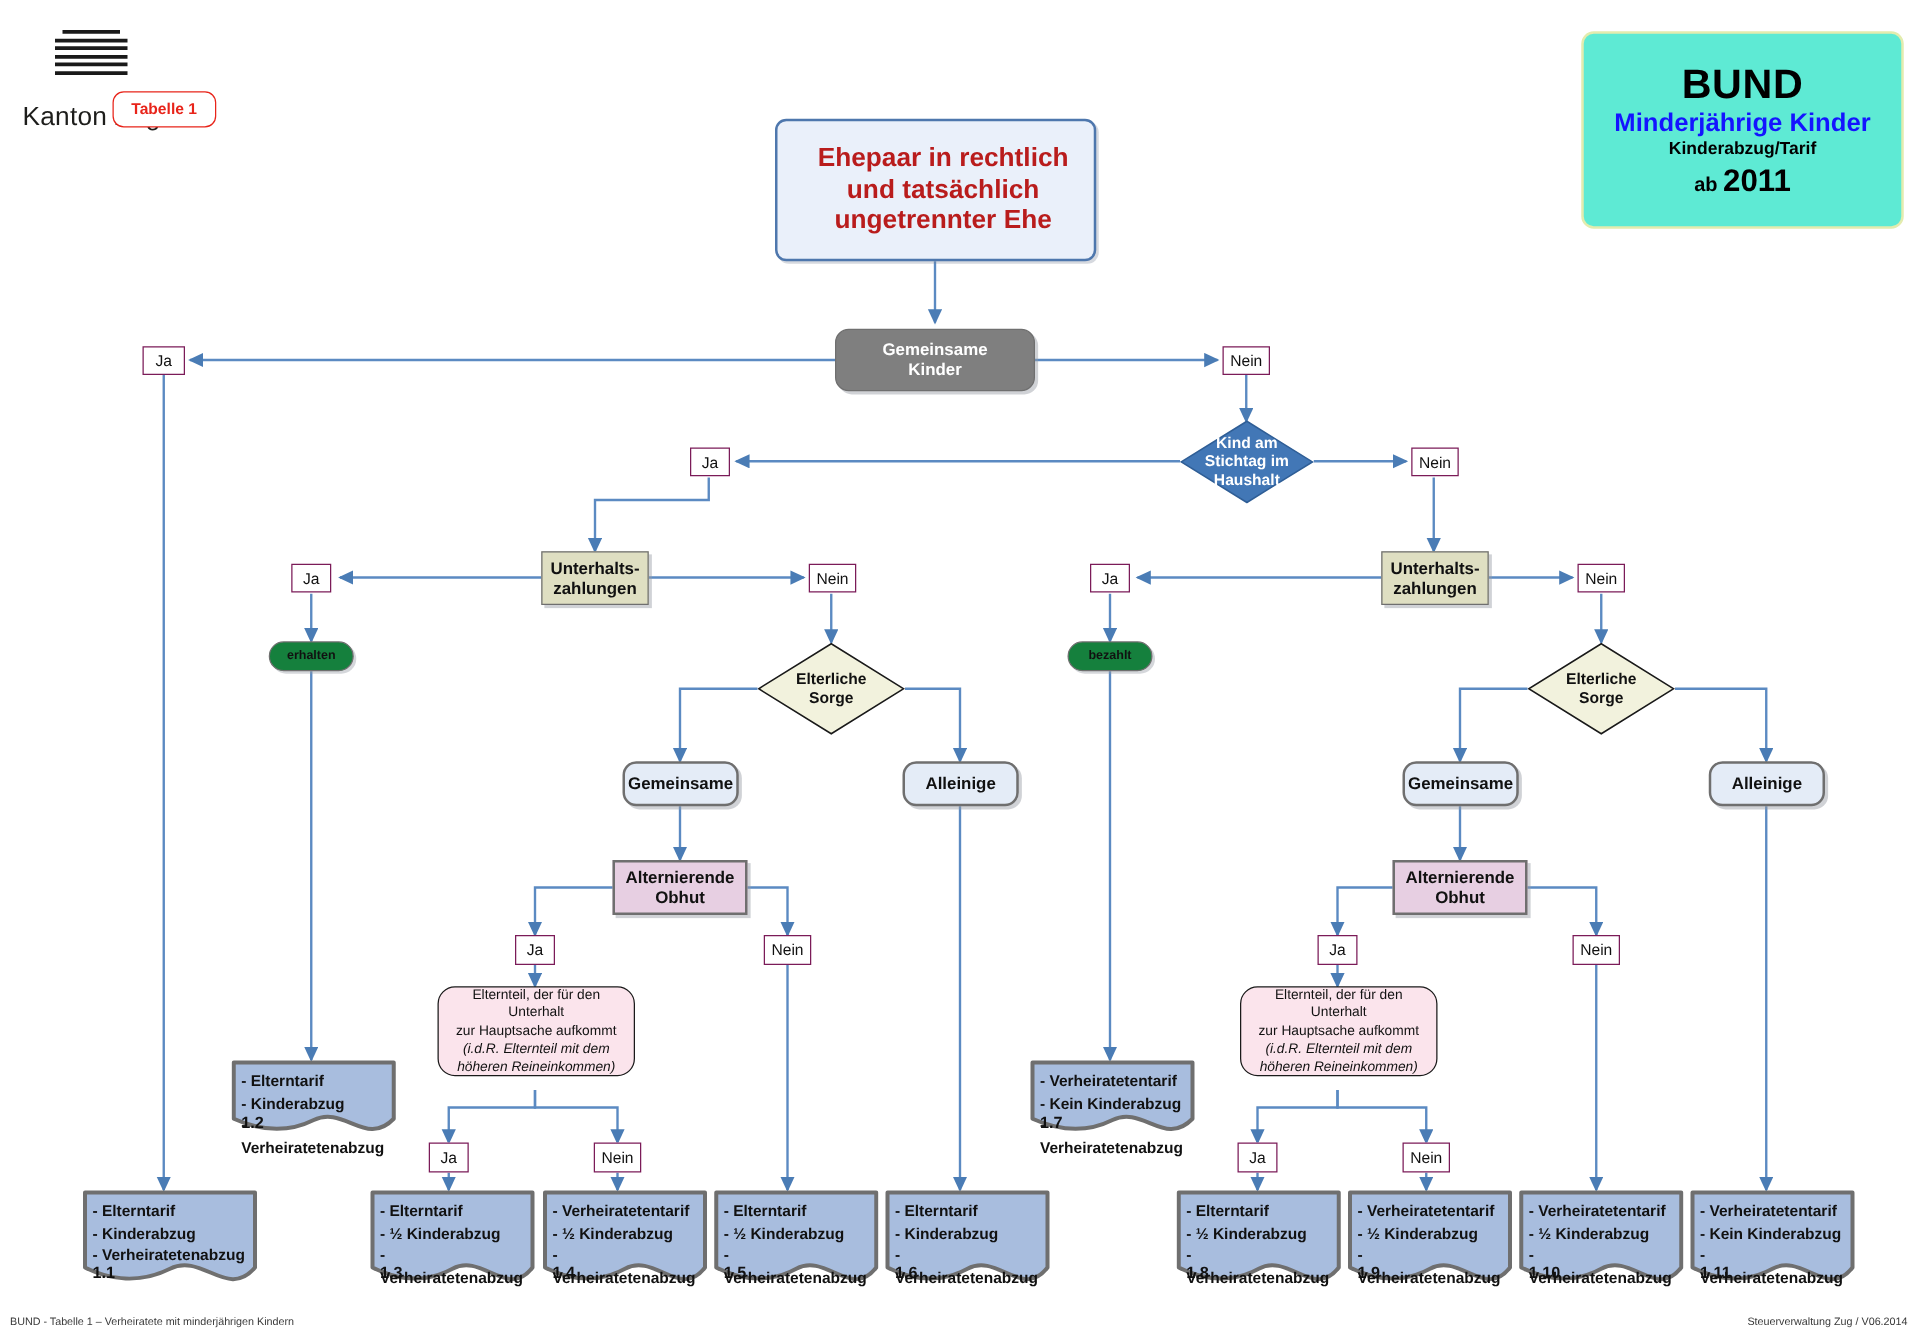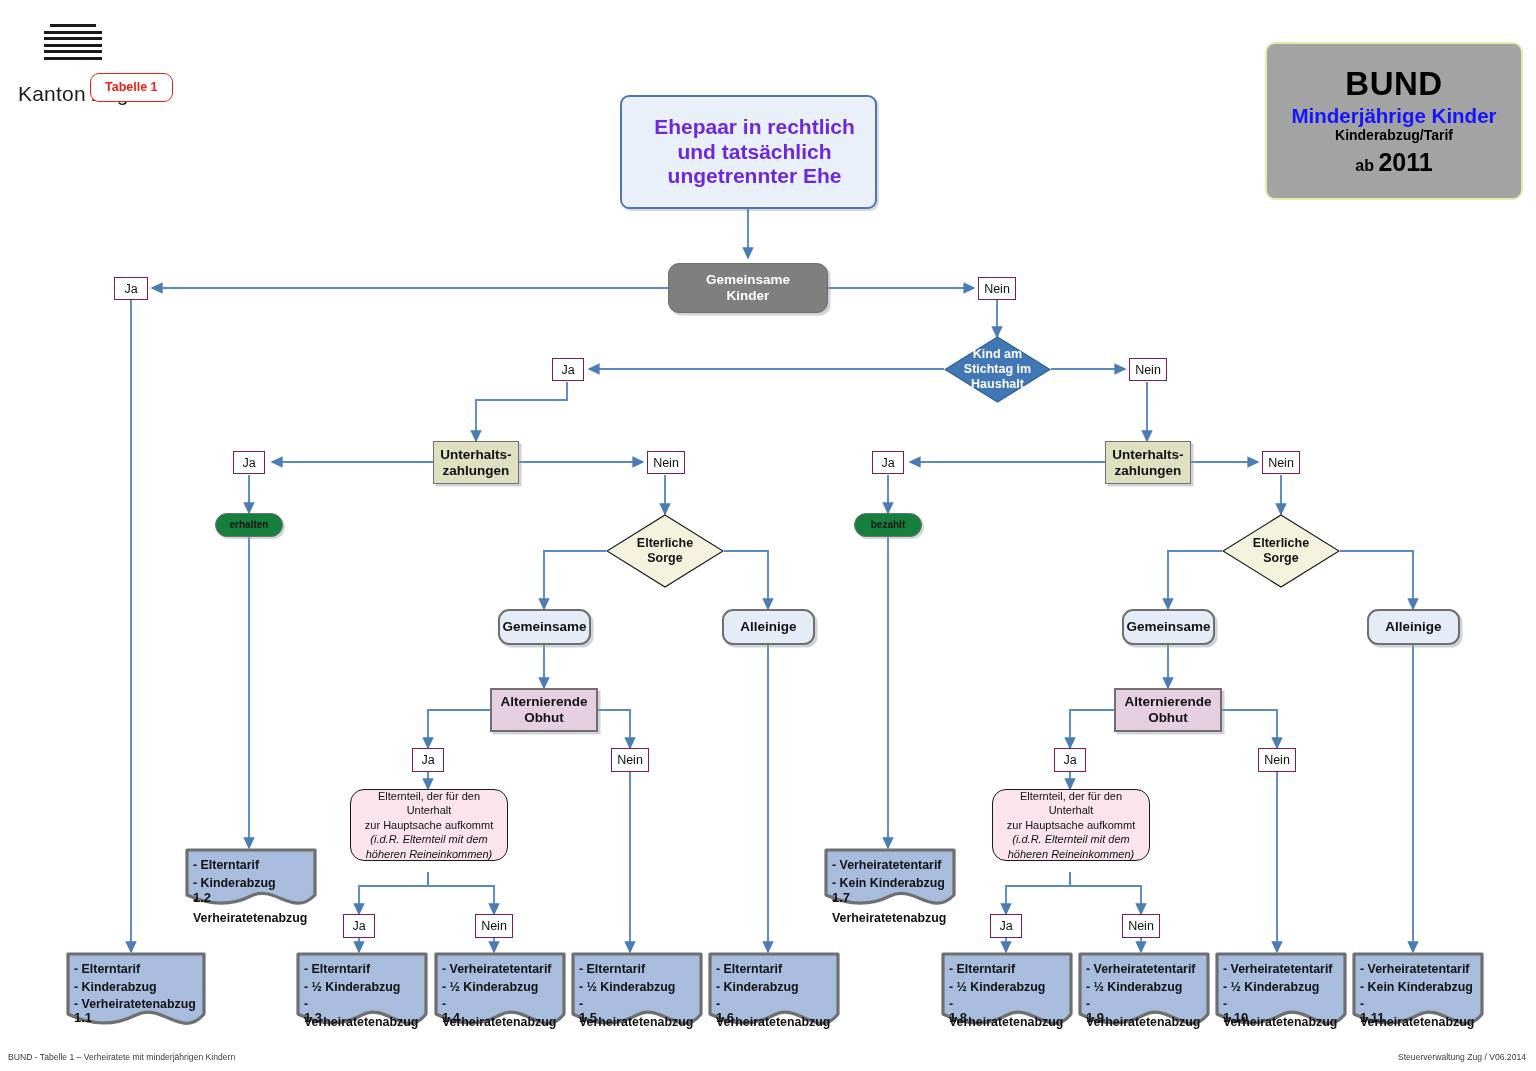--- a/index.html
+++ b/index.html
@@ -27,39 +27,39 @@
 
   .tabelle-badge {
     position: absolute; left: 90px; top: 73px;
     border: 1.6px solid #e8241a; border-radius: 9px;
     color: #e8241a; font-size: 12.5px; font-weight: bold;
     padding: 6px 14px 7px; background: #fff;
   }
 
   
   .bund-card {
-    position: absolute; left: 1265px; top: 42px; width: 258px; height: 158px;
-    background: #a3a3a3; border: 2.5px solid #e3ecae; border-radius: 10px;
+    position: absolute; left: 1265px; top: 25px; width: 258px; height: 158px;
+    background: #5eead4; border: 2.5px solid #e3ecae; border-radius: 10px;
     display: flex; flex-direction: column; align-items: center; justify-content: center;
     text-align: center; line-height: 1.14;
   }
   .bund-t1 { font-size: 33px; font-weight: bold; color: #000; letter-spacing: .5px; }
   .bund-t2 { font-size: 20.5px; font-weight: bold; color: #1414ff; margin-top: 1px; }
   .bund-t3 { font-size: 14px; font-weight: bold; color: #000; margin-top: 1px; }
   .bund-t4 { font-size: 16px; font-weight: bold; color: #000; margin-top: 4px; }
   .bund-t4 b { font-size: 25px; }
 
   
   .node { position: absolute; display: flex; align-items: center; justify-content: center;
           text-align: center; line-height: 1.18; }
 
   
   .n-main {
     background: #eaf0fa; border: 2.2px solid #4e77ad; border-radius: 9px;
-    font-size: 21px; font-weight: bold; color: #6d28d9;
+    font-size: 21px; font-weight: bold; color: #b91c1c;
     box-shadow: 2px 2px 0 rgba(120,130,150,.30);
     padding-left: 12px;
   }
   
   .n-gray {
     background: #7f7f7f; border: 1.5px solid #6f6f6f; border-radius: 11px;
     color: #ffffff; font-size: 13.5px; font-weight: bold;
     box-shadow: 2.5px 2.5px 0 rgba(150,155,165,.45);
   }
   

